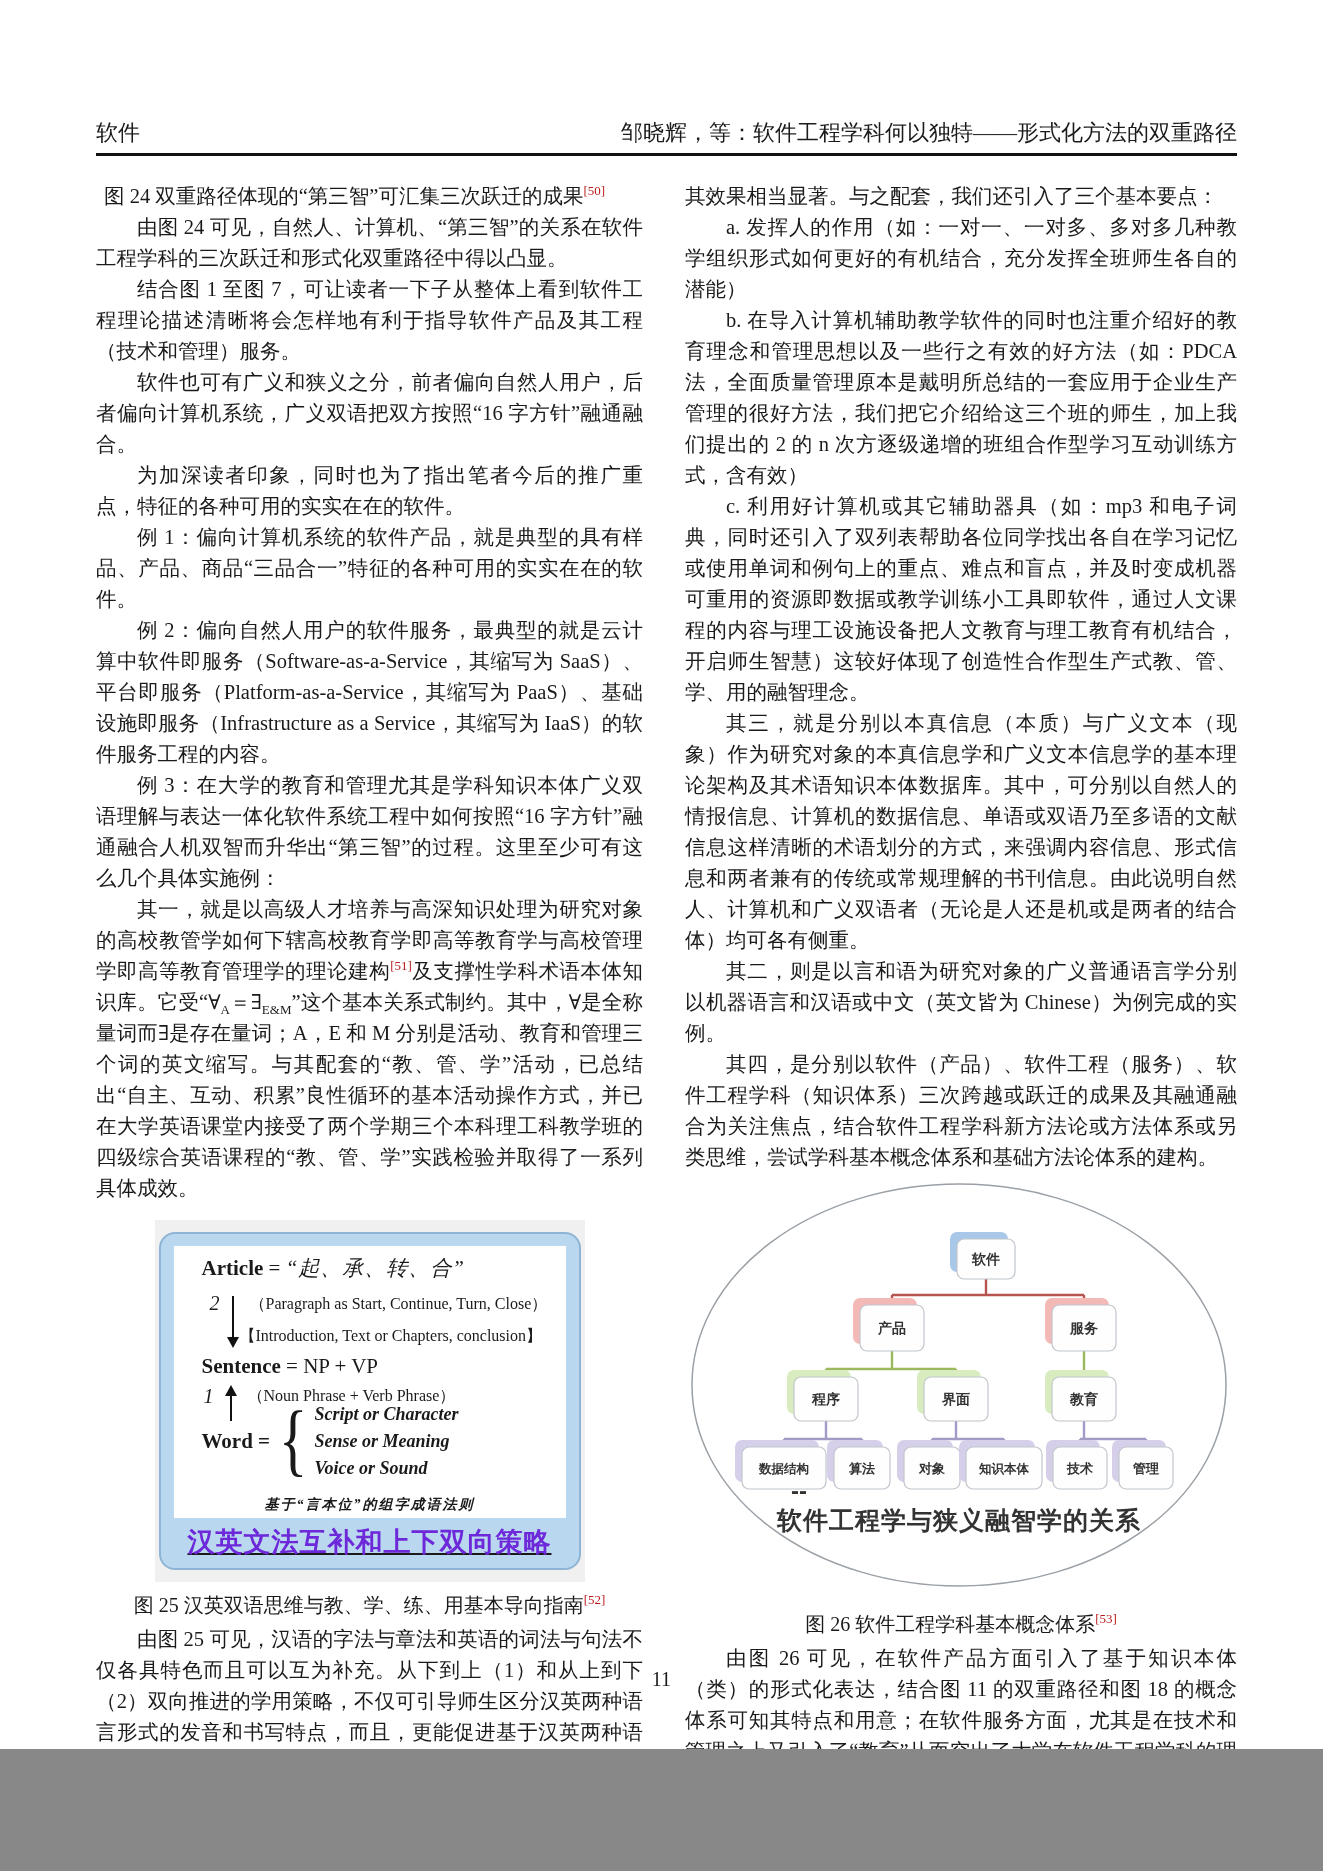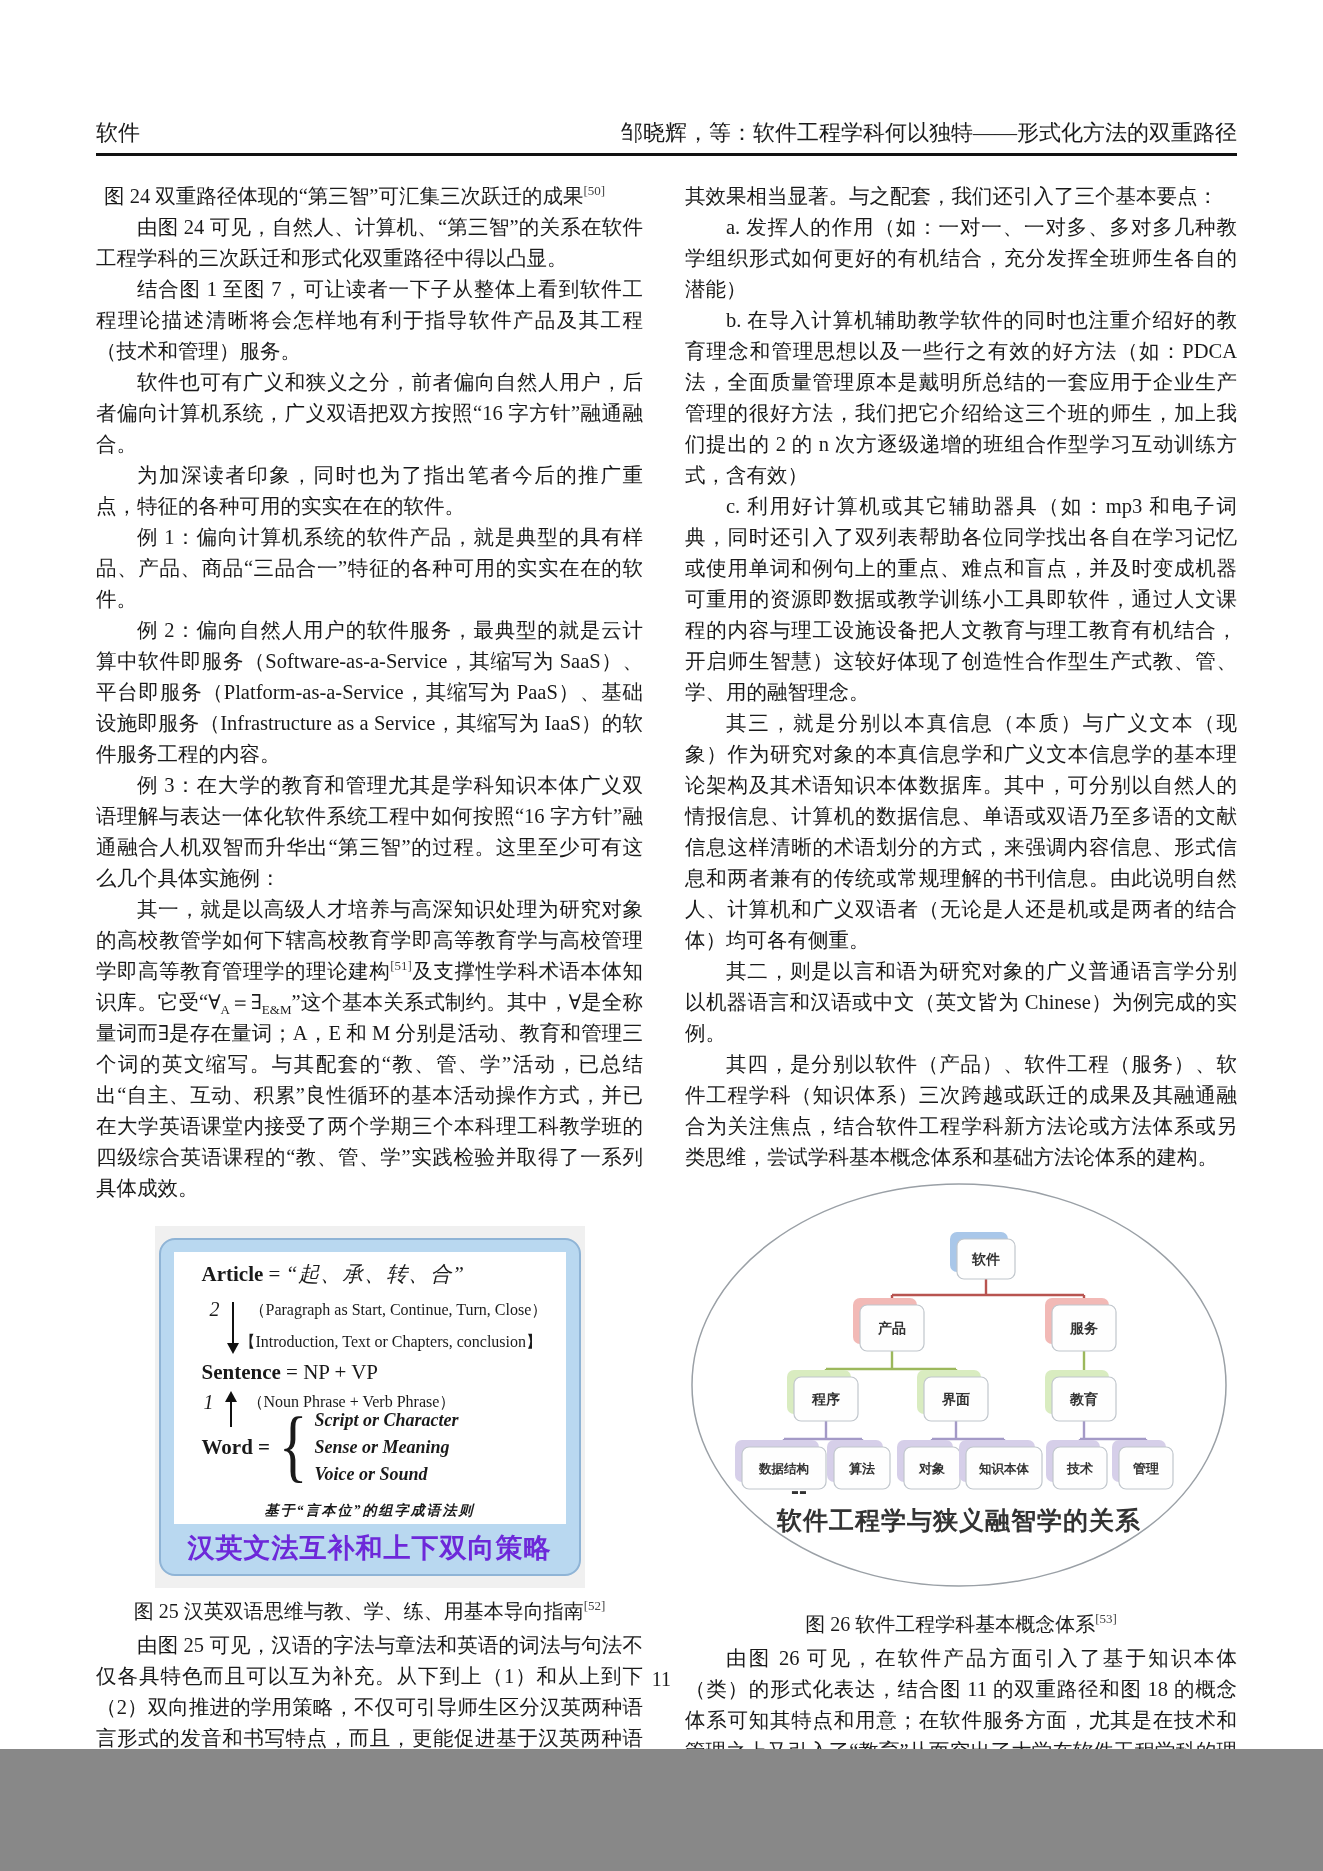--- a/index.html
+++ b/index.html
@@ -9,25 +9,25 @@
   .header{position:absolute;left:96px;right:86px;top:118px;display:flex;justify-content:space-between;
           align-items:flex-end;font-size:22px;}
   .header-rule{position:absolute;left:96px;right:86px;top:153px;border-top:3px solid #111;}
   
   .col{position:absolute;top:181px;}
   .col-left{left:96px;width:547px;}
   .col-right{left:685px;width:552px;}
   .para{margin:0;font-size:20.5px;line-height:31px;text-align:justify;}
   .para.ind{text-indent:41px;}
   .para.figline{text-align:left;text-indent:8px;}
-  sup.ref{color:#404040;font-size:13px;line-height:0;}
+  sup.ref{color:#b91c1c;font-size:13px;line-height:0;}
   sub.sb{font-size:13px;line-height:0;}
   .fig-caption{text-align:center;font-size:20px;line-height:30px;margin:8px 0 4px;}
   
-  .fig25-wrap{width:422px;margin:22px auto 0;background:#f0f0f0;padding:12px 4px;}
+  .fig25-wrap{width:422px;margin:16px auto 0;background:#f0f0f0;padding:12px 4px;text-decoration:underline;}
   .fig25-panel{background:#b9d8f0;border:2px solid #8fb4d6;border-radius:16px;padding:12px 13px 2px;}
   .fig25-white{background:#ffffff;position:relative;height:272px;}
   .fig25-white .abs{position:absolute;white-space:nowrap;}
   .ebold{font-weight:bold;}
   .kai{font-style:italic;letter-spacing:1px;}
   .f25-article{left:28px;top:8px;font-size:21px;}
   .f25-num2{left:36px;top:46px;font-style:italic;font-size:20px;}
   .f25-arrow-down{left:58px;top:50px;height:48px;width:0;border-left:2.5px solid #111;}
   .f25-arrow-down::after{content:'';position:absolute;bottom:-10px;left:-7px;
       border:6px solid transparent;border-top:11px solid #111;}

